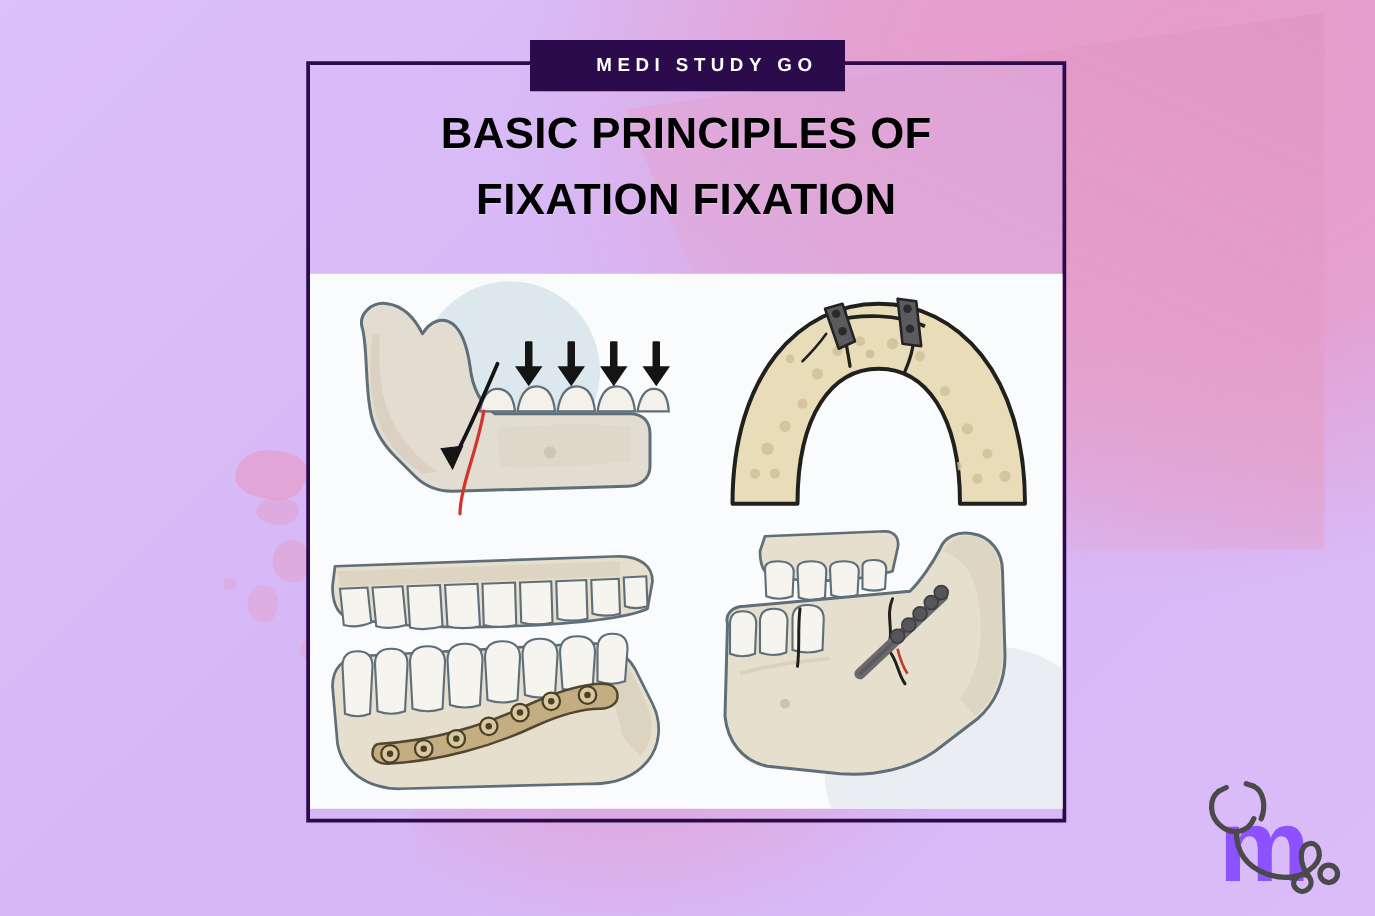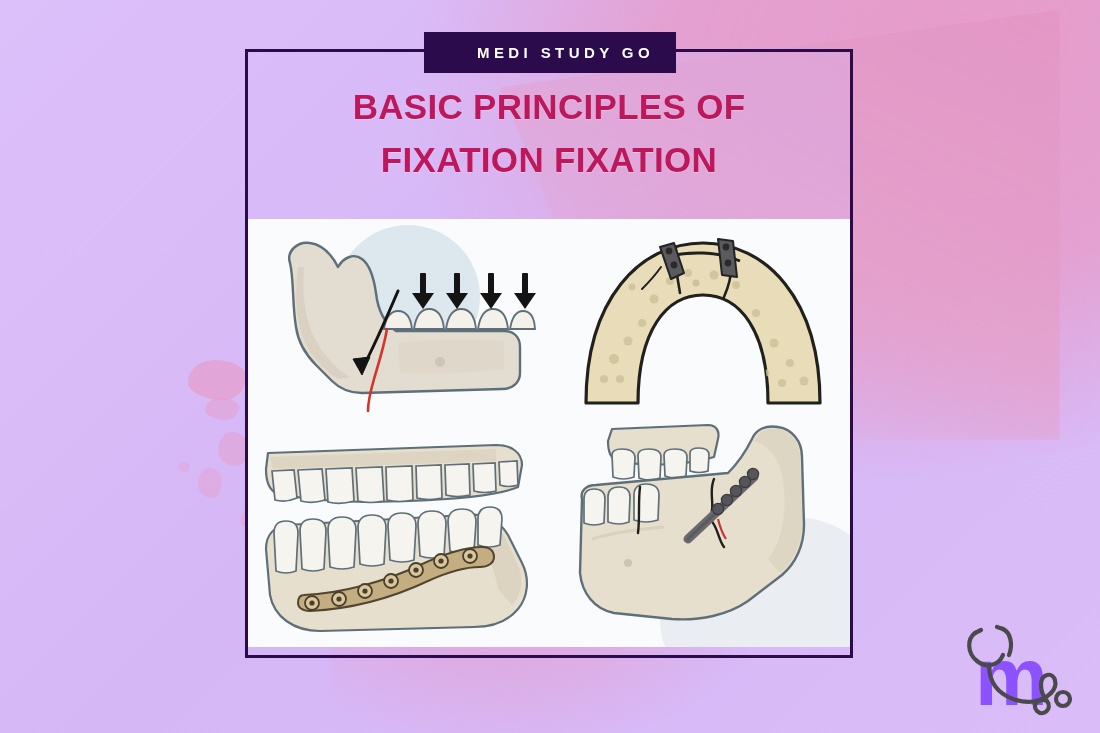--- a/index.html
+++ b/index.html
@@ -109,21 +109,21 @@
   
   .title-block {
     position: absolute;
     left: 248px;
     top: 80px;
     width: 602px;
     text-align: center;
     z-index: 8;
   }
   .title-line {
-    color: #be185d;
+    color: #000000;
     font-size: 35px;
     font-weight: 700;
     letter-spacing: 0.3px;
     line-height: 53px;
     font-family: "Liberation Sans", sans-serif;
     text-shadow: 0 1px 1px rgba(255,255,255,0.35);
   }
 
   
   .panel {

